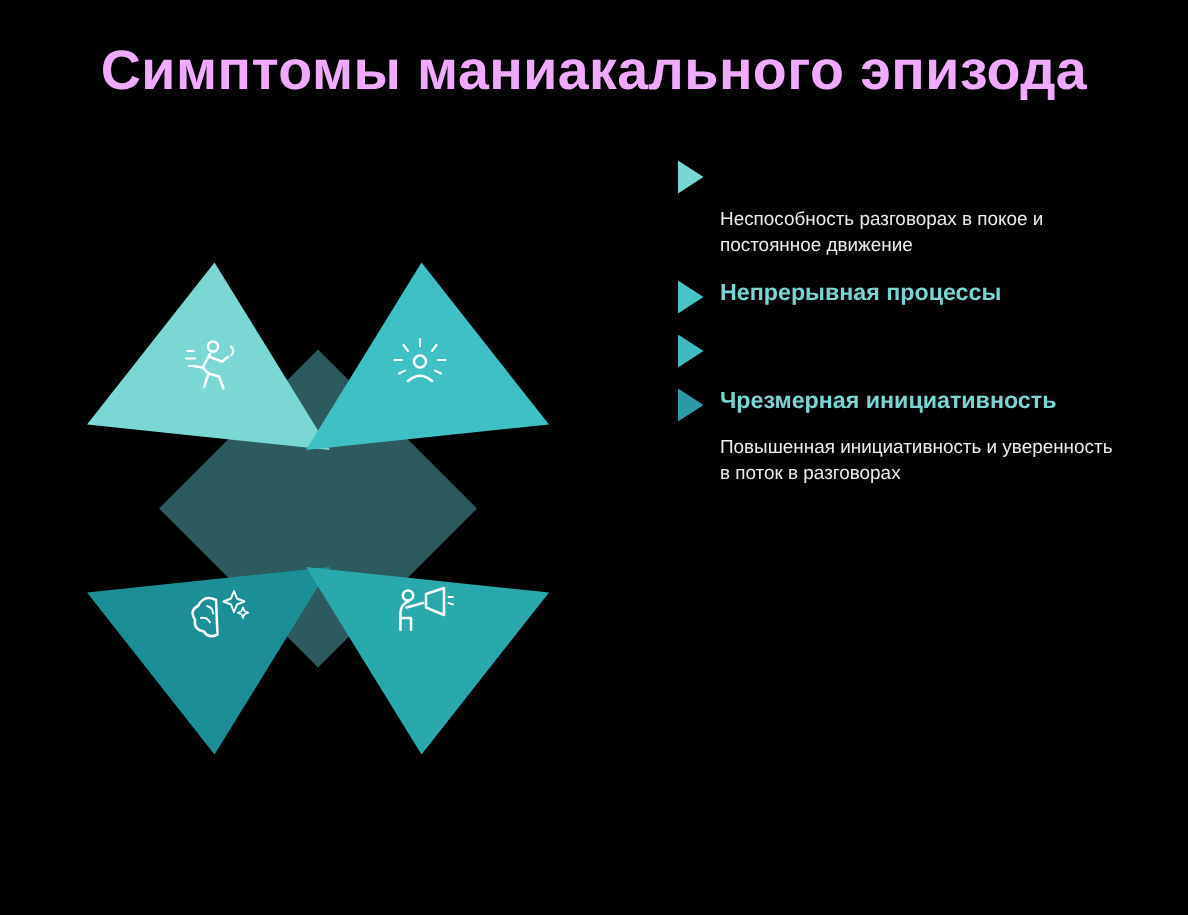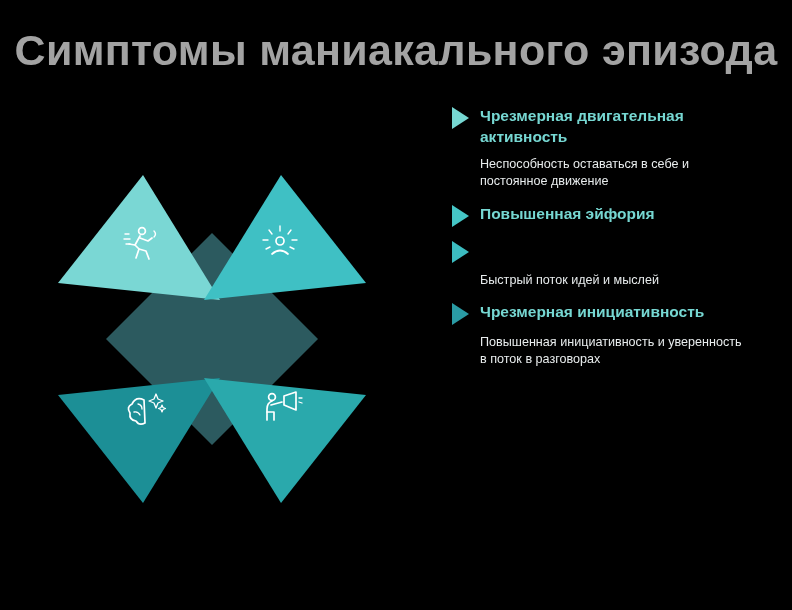--- a/index.html
+++ b/index.html
@@ -20,24 +20,24 @@
     inset: 0;
     background: #000000;
   }
   
   #title {
     position: absolute;
     left: 0;
     top: 26px;
     width: 792px;
     text-align: center;
-    font-size: 43px;
+    font-size: 37px;
     font-weight: bold;
     letter-spacing: 0.3px;
-    color: #a3a3a3;
+    color: #f0abfc;
     white-space: nowrap;
   }
   
   #diagram {
     position: absolute;
     left: 28px;
     top: 140px;
     width: 400px;
     height: 430px;
   }
@@ -141,37 +141,35 @@
         </g>
       </g>
     </svg>
   </div>
 
   <div id="legend">
 
     <div class="legend-item">
       <div class="legend-head">
         <span class="legend-marker"></span>
-        <span class="legend-title">Чрезмерная двигательная активность</span>
       </div>
-      <div class="legend-desc">Неспособность оставаться в себе и постоянное движение</div>
+      <div class="legend-desc">Неспособность разговорах в покое и постоянное движение</div>
     </div>
 
     <div class="legend-item">
       <div class="legend-head">
         <span class="legend-marker" style="border-left-color:#45c6c6"></span>
-        <span class="legend-title">Повышенная эйфория</span>
+        <span class="legend-title">Непрерывная процессы</span>
       </div>
     </div>
 
     <div class="legend-item">
       <div class="legend-head">
         <span class="legend-marker" style="border-left-color:#3cbcc0"></span>
       </div>
-      <div class="legend-desc">Быстрый поток идей и мыслей</div>
     </div>
 
     <div class="legend-item">
       <div class="legend-head">
         <span class="legend-marker" style="border-left-color:#2a9ba4"></span>
         <span class="legend-title">Чрезмерная инициативность</span>
       </div>
       <div class="legend-desc">Повышенная инициативность и уверенность в поток в разговорах</div>
     </div>
 

